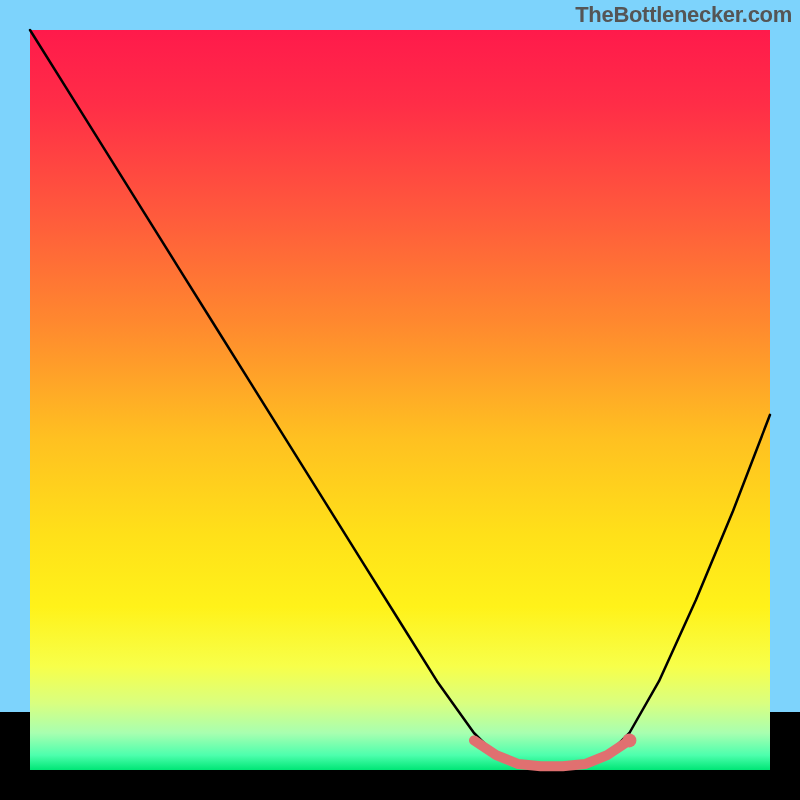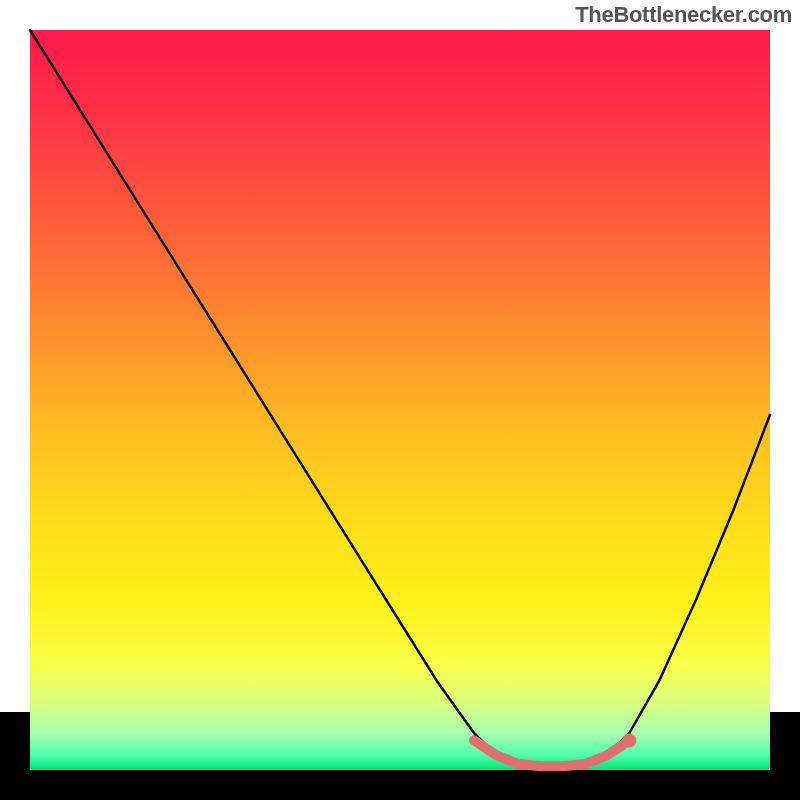--- a/index.html
+++ b/index.html
@@ -8,21 +8,21 @@
     width: 800px;
     height: 800px;
     background: #000;
     font-family: Arial, Helvetica, sans-serif;
     overflow: hidden;
   }
   .frame {
     position: relative;
     width: 800px;
     height: 712px;
-    background: #ffffff;
+    background: #7dd3fc;
   }
   .attribution {
     position: absolute;
     top: 2px;
     right: 8px;
     color: #555;
     font-size: 22px;
     font-weight: 600;
     z-index: 10;
     letter-spacing: -0.3px;

